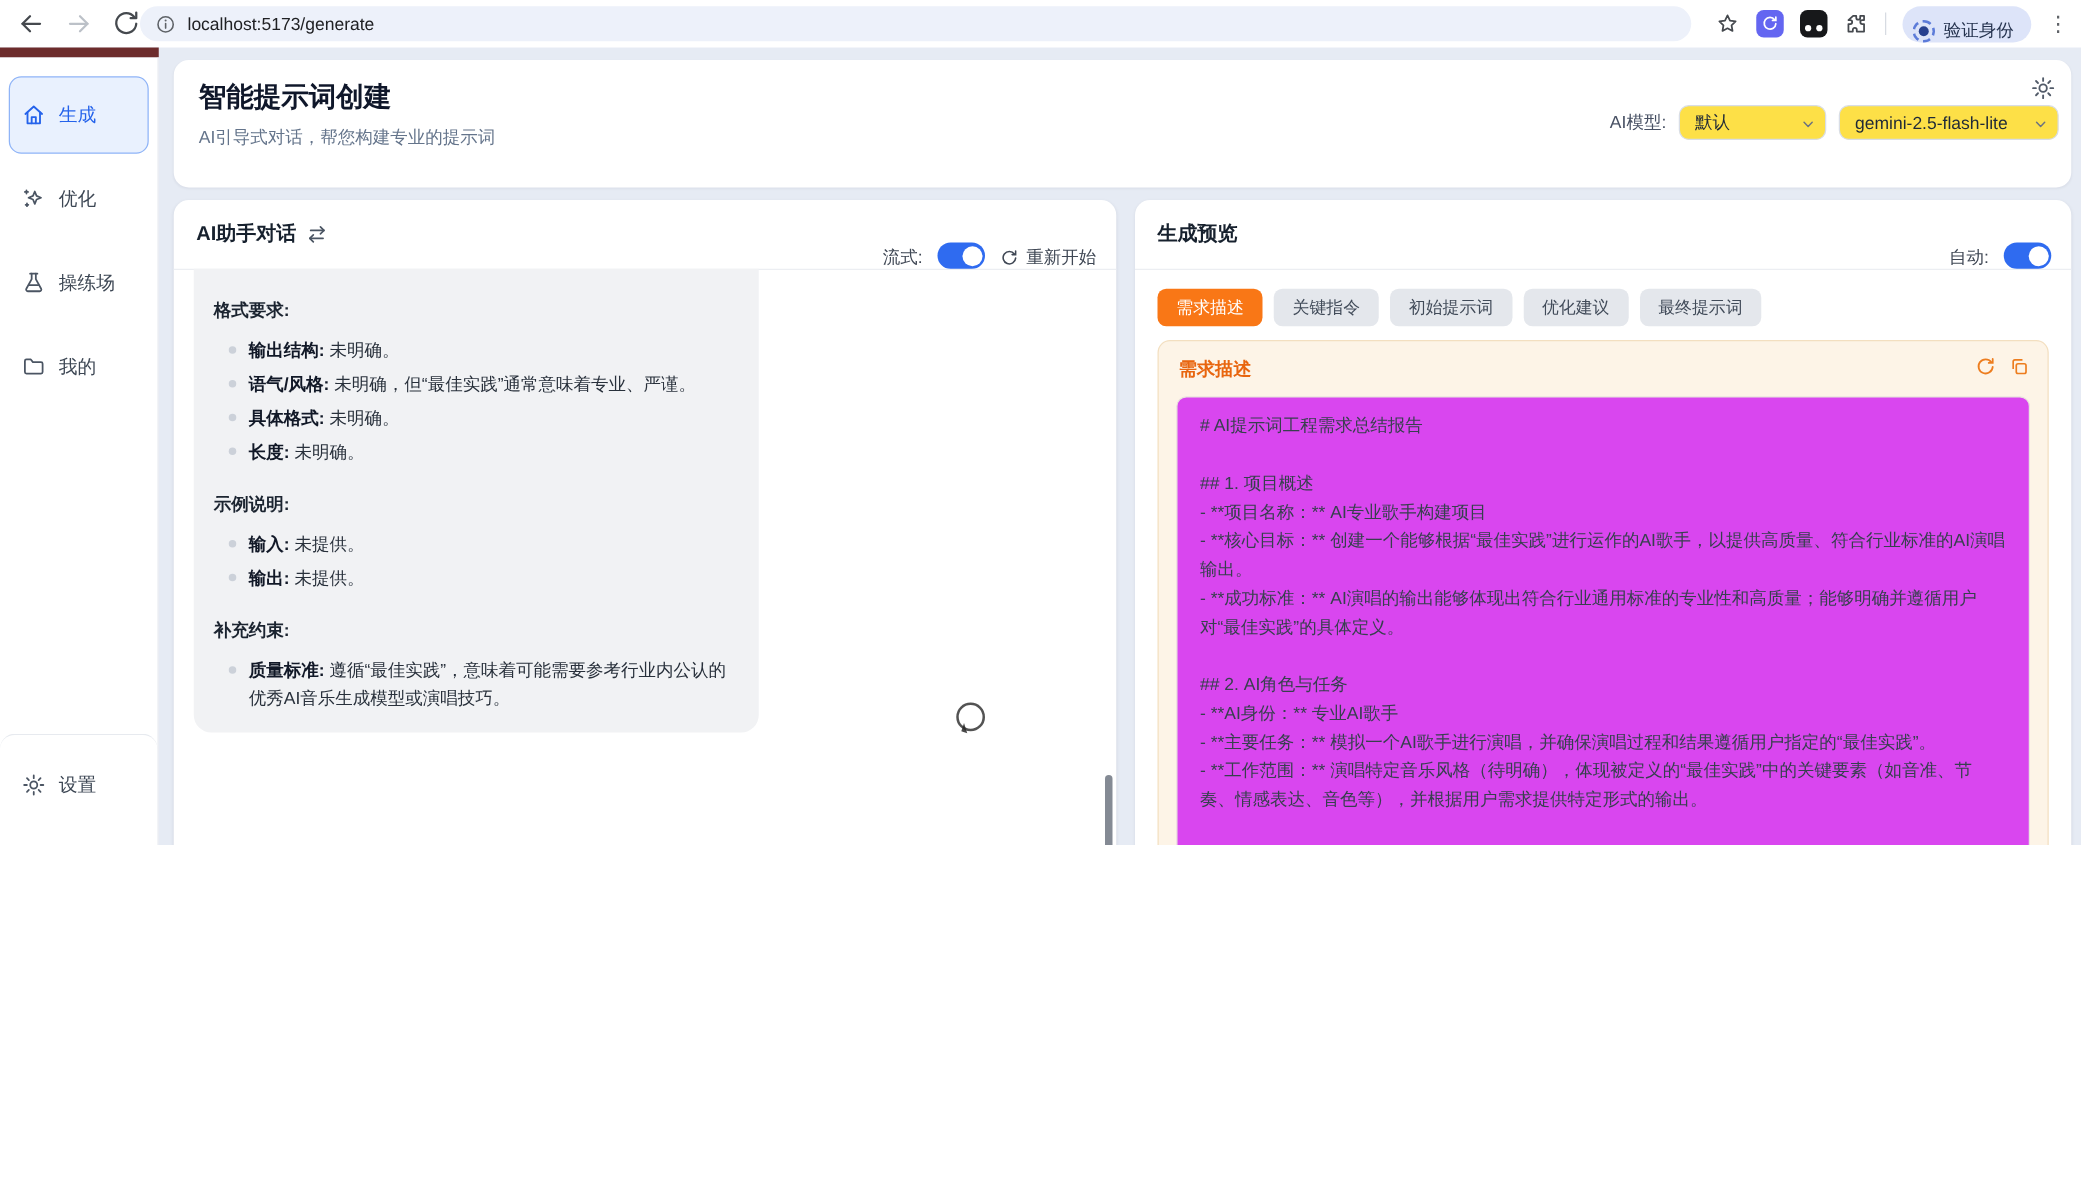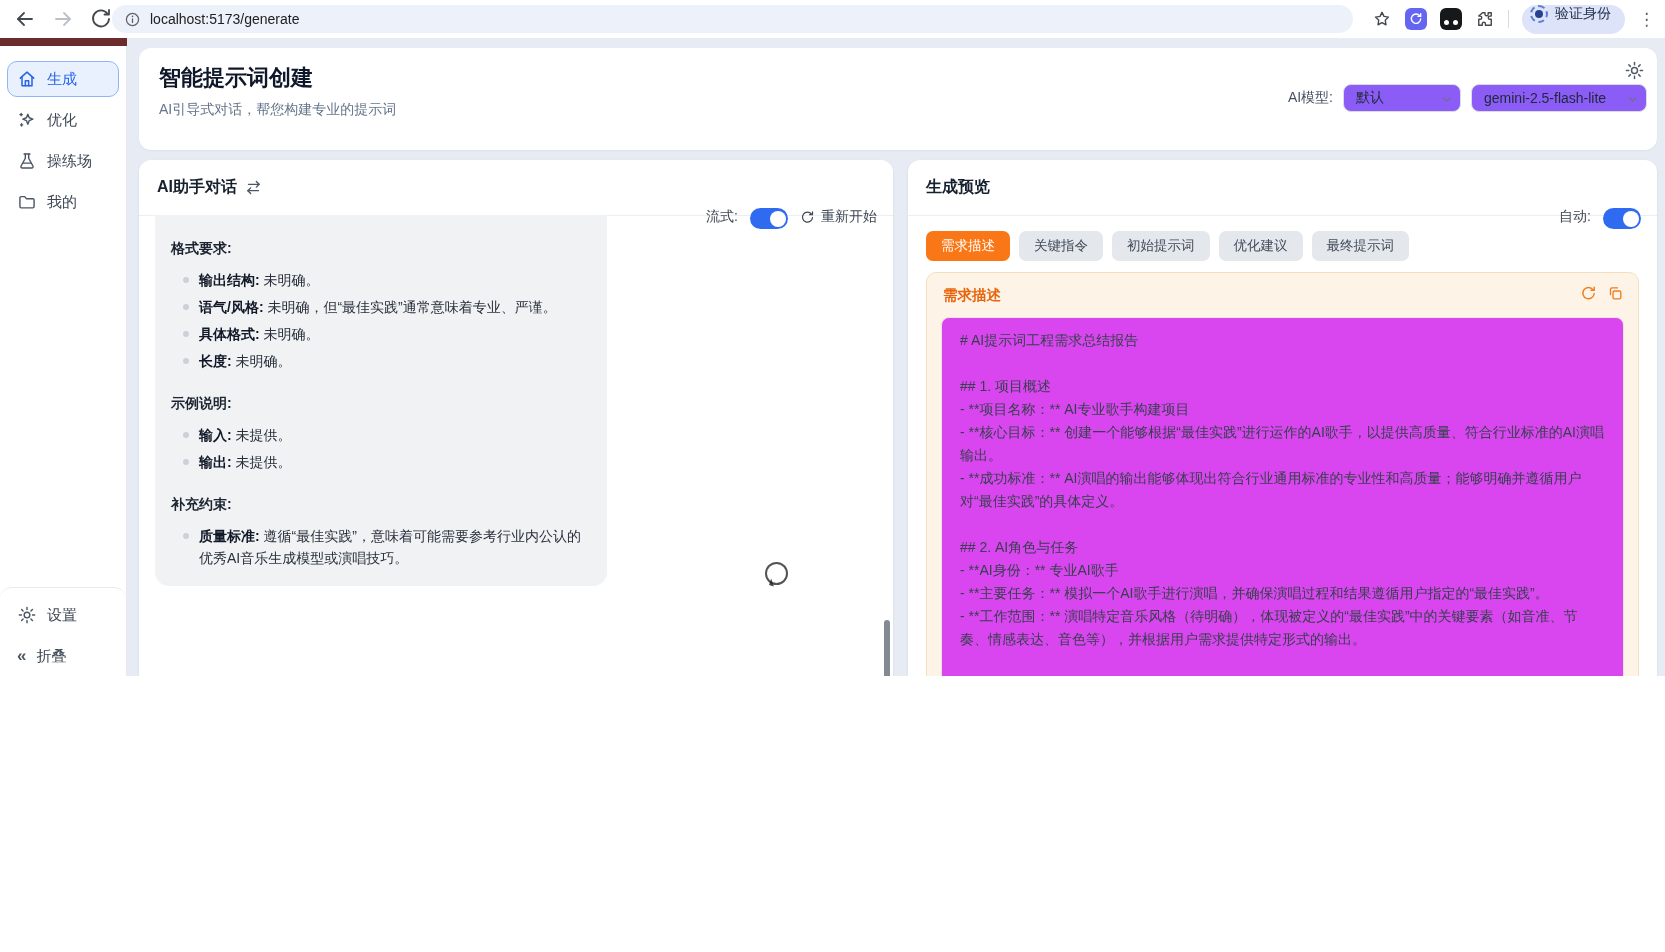--- a/index.html
+++ b/index.html
@@ -15,60 +15,60 @@
   .omnibox{position:absolute;left:112px;top:5px;width:1241px;height:28px;border-radius:14px;
            background:#edf1fa;display:flex;align-items:center;gap:9px;padding:0 12px;box-sizing:border-box;}
   .omnibox .url{font-size:14px;color:#202124;}
   .info-ic{color:#5f6368;}
   .chrome-right{position:absolute;right:10px;top:0;height:38px;display:flex;align-items:center;gap:13px;}
   .ext-indigo{width:22px;height:22px;border-radius:6px;background:#6466f1;display:flex;align-items:center;justify-content:center;color:#fff;}
   .ext-black{width:22px;height:22px;border-radius:6px;background:#17181a;position:relative;}
   .ext-black i{position:absolute;bottom:5px;width:5px;height:5px;border-radius:50%;background:#fff;}
   .ext-black i.l{left:4px}.ext-black i.r{right:4px}
   .chrome-sep{width:1px;height:18px;background:#d7dbe2;}
-  .verify-pill{display:flex;align-items:flex-start;gap:7px;background:#dde4f9;border-radius:15px;height:29px;padding:0 14px 0 8px;
+  .verify-pill{display:flex;align-items:flex-end;gap:7px;background:#dde4f9;border-radius:15px;height:29px;padding:0 14px 0 8px;
                font-size:14px;color:#24324e;}
   .verify-ic{width:18px;height:18px;border-radius:50%;border:2px dashed #5c7bd9;box-sizing:border-box;position:relative;}
   .verify-ic::after{content:"";position:absolute;left:3px;top:3px;width:8px;height:8px;border-radius:50%;background:#27408f;}
   .kebab{color:#5f6368;font-size:17px;letter-spacing:0;line-height:1;}
 
   
   .red-strip{position:absolute;left:0;top:38px;width:127px;height:8px;background:#6d2c2c;}
   .sidebar{position:absolute;left:0;top:46px;width:127px;bottom:0;background:#fff;border-right:1px solid #e6e9ef;box-sizing:border-box;}
   .side-list{padding-top:10px;}
-  .side-item{display:flex;align-items:center;gap:10px;margin:5px 7px;padding:7px 9px;border-radius:10px;
+  .side-item{display:flex;align-items:center;gap:10px;margin:5px 7px;padding:20px 9px;border-radius:10px;
              font-size:15px;color:#3d4754;cursor:pointer;border:1px solid transparent;}
   .side-item .ic{color:#4b5563;flex:0 0 auto;}
   .side-item.active{background:#e9f1fe;border-color:#8fb4f7;color:#2563eb;}
   .side-item.active .ic{color:#2563eb;}
   .side-footer{position:absolute;left:0;right:0;bottom:0;height:84px;border-top:1px solid #e7eaef;padding-top:4px;border-radius:12px;}
 
   
   .page-header{position:absolute;left:139px;top:48px;width:1518px;height:102px;background:#fff;border-radius:12px;
                box-shadow:0 1px 2px rgba(15,23,42,.05);}
   .page-title{position:absolute;left:20px;top:15px;font-size:22px;font-weight:bold;color:#0f172a;}
   .page-subtitle{position:absolute;left:20px;top:53px;font-size:14px;color:#64748b;}
   .gear-btn{position:absolute;right:12px;top:12px;color:#525b69;}
   .model-row{position:absolute;right:10px;top:36px;display:flex;align-items:center;gap:10px;}
   .model-label{font-size:14px;color:#475063;}
-  .select{position:relative;height:28px;border:1px solid #d8dde6;border-radius:8px;background:#8b5cf6;
+  .select{position:relative;height:28px;border:1px solid #d8dde6;border-radius:8px;background:#fde047;
           display:flex;align-items:center;font-size:14px;color:#1f2937;padding:0 9px 0 12px;box-sizing:border-box;}
   .select .chev{position:absolute;right:7px;top:8px;color:#6b7280;}
   .select.s1{width:118px;}
   .select.s2{width:176px;}
 
   
   .panel{position:absolute;top:160px;bottom:-16px;background:#fff;border-radius:12px;
          box-shadow:0 1px 3px rgba(15,23,42,.07);}
   .panel.chat{left:139px;width:754px;}
   .panel.preview{left:908px;width:749px;}
   .panel-head{position:absolute;left:0;top:0;right:0;height:55px;border-bottom:1px solid #eceef2;}
   .panel-title{position:absolute;left:18px;top:17px;font-size:16px;font-weight:bold;color:#17212e;display:flex;align-items:center;gap:8px;}
   .swap-ic{color:#4b5563;}
-  .head-right{position:absolute;right:16px;top:0;height:55px;display:flex;align-items:flex-start;gap:12px;margin-top:48px;}
+  .head-right{position:absolute;right:16px;top:0;height:55px;display:flex;align-items:flex-end;gap:12px;}
   .small-label{font-size:14px;color:#3f4754;}
   .toggle{width:38px;height:21px;border-radius:11px;background:#2f6bf0;position:relative;cursor:pointer;flex:0 0 auto;}
   .toggle::after{content:"";position:absolute;right:2.5px;top:2.5px;width:16px;height:16px;border-radius:50%;background:#fff;}
   .restart{display:flex;align-items:center;gap:6px;font-size:14px;color:#3f4754;cursor:pointer;}
 
   
   .chat-body{position:absolute;left:0;top:55px;right:0;height:598px;overflow:hidden;}
   .bubble{position:absolute;left:16px;top:-2px;width:452px;background:#f1f2f4;border-radius:0 0 14px 14px;
           padding:4px 16px 12px 16px;box-sizing:border-box;font-size:14px;color:#28303b;}
   .bubble p.msg-heading{font-weight:bold;color:#1b2430;margin:20px 0 10px 0;line-height:22px;}

